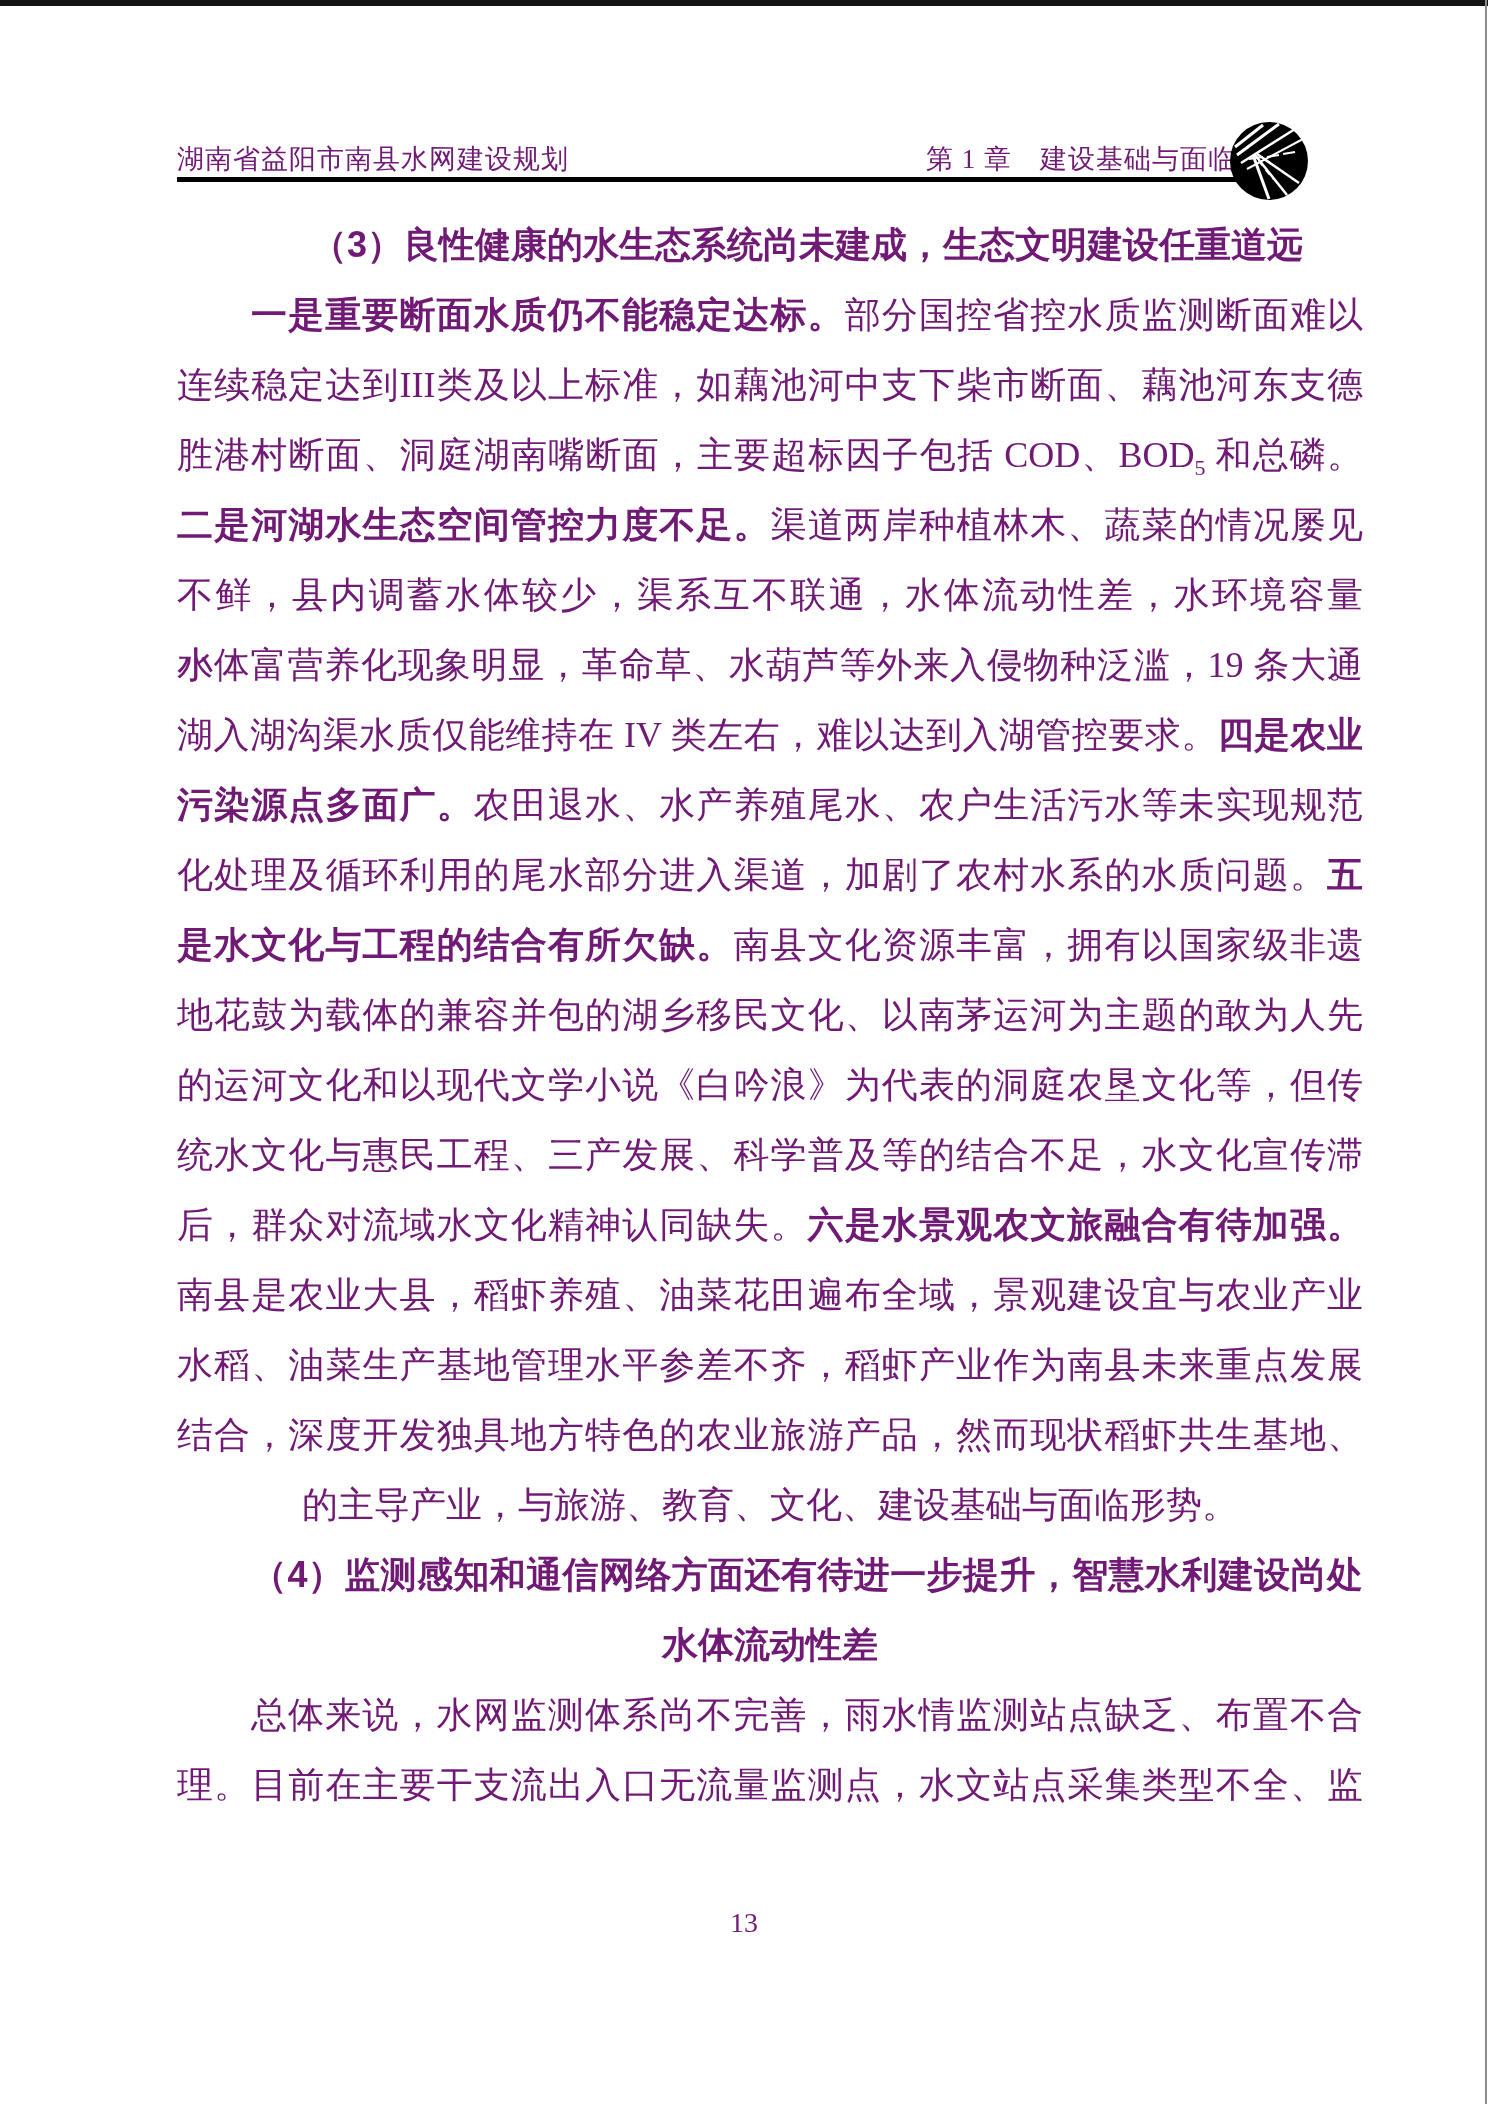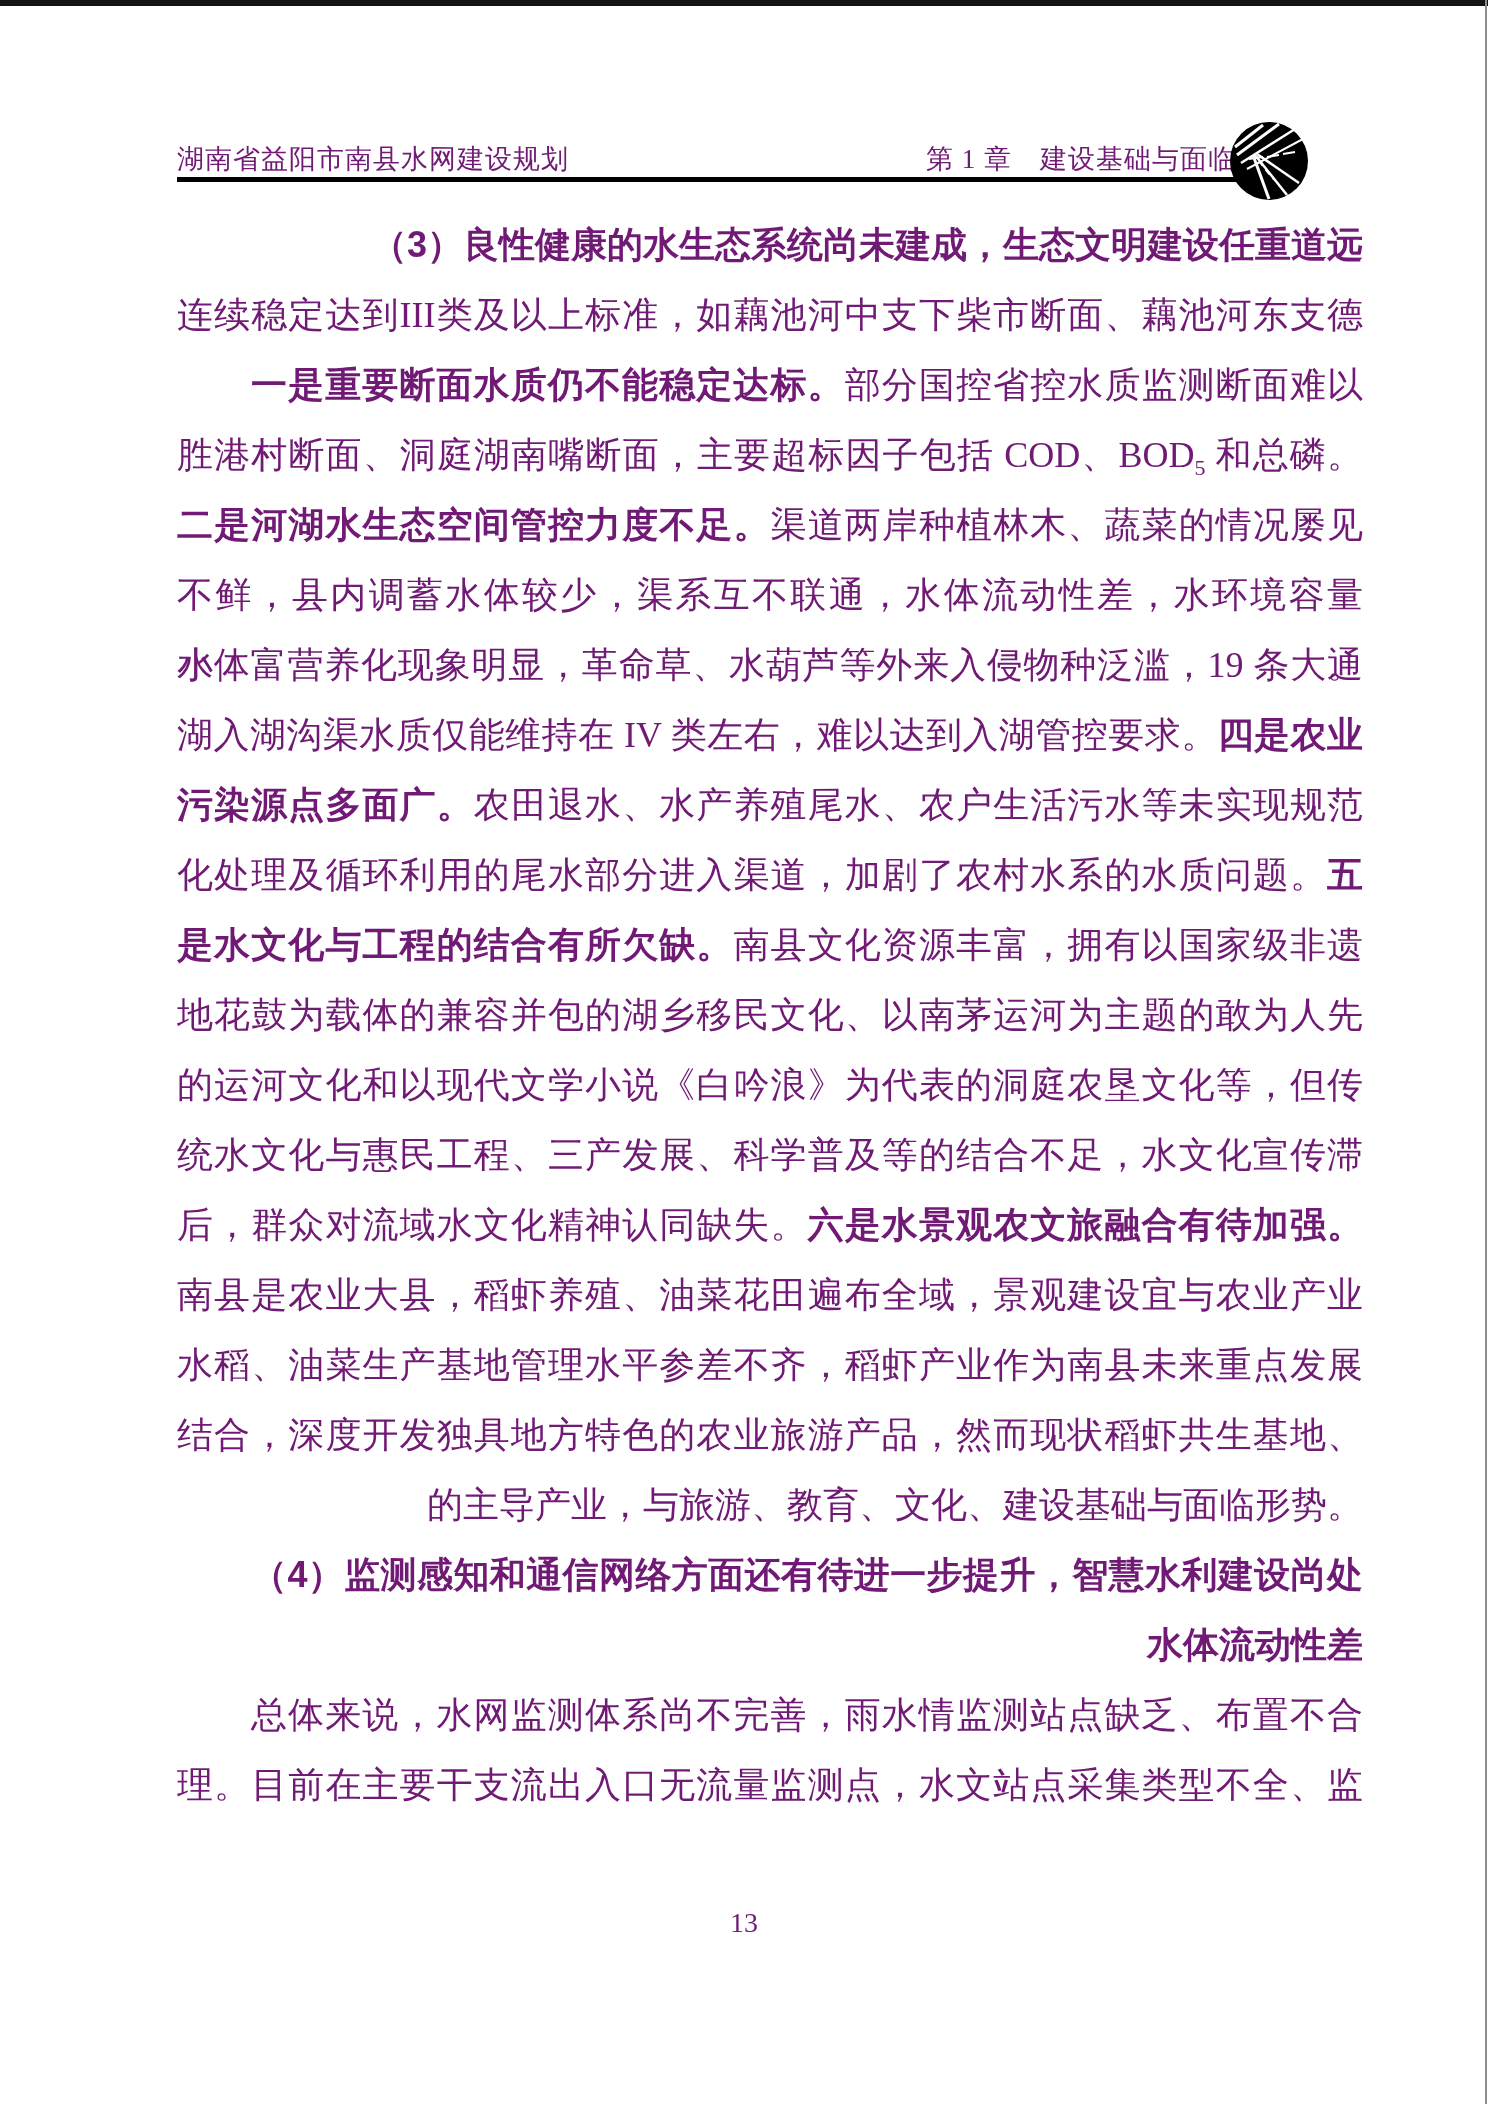--- a/index.html
+++ b/index.html
@@ -10,21 +10,21 @@
   }
   .top-bar{position:absolute;top:0;left:0;width:100%;height:6px;background:#141414;}
   .edge-line{position:absolute;top:0;right:1px;width:2px;height:100%;background:#8c8c8c;}
 
   .hdr-title{position:absolute;left:177px;top:141px;font-size:27px;letter-spacing:1px;white-space:nowrap;}
   .hdr-chap{position:absolute;left:926px;top:141px;font-size:27px;letter-spacing:1px;white-space:nowrap;}
   .hdr-rule{position:absolute;left:177px;top:177px;width:1068px;height:5px;background:#000;}
   .logo{position:absolute;left:1229px;top:121px;width:80px;height:80px;}
 
   .body-text{position:absolute;left:177px;top:210px;width:1186px;}
-  .line{height:70px;line-height:70px;font-size:36px;text-align:right;}
+  .line{height:70px;line-height:70px;font-size:36px;text-align:center;}
   .line.jl{text-align:justify;text-align-last:justify;}
   .line.indent{padding-left:74px;}
   .b{font-weight:700;font-family:"Liberation Sans","DejaVu Sans",sans-serif;}
   sub{font-size:22px;line-height:0;}
 
   .footer{position:absolute;left:0;top:1901px;width:100%;height:44px;line-height:44px;
           text-align:center;font-size:28px;}
 </style>
 </head>
 <body>
@@ -50,22 +50,22 @@
 
       <path d="M24 34 L40 78" stroke="#fff" stroke-width="3" fill="none"></path>
       <path d="M26 34 L58 74" stroke="#fff" stroke-width="2.5" fill="none"></path>
       <path d="M28 33 L70 62" stroke="#fff" stroke-width="2.5" fill="none"></path>
       <path d="M30 40 L44 58" stroke="#fff" stroke-width="2" stroke-dasharray="6 5" fill="none"></path>
     </svg>
   </div>
 
   <div class="body-text">
       <div class="line indent"><span class="b">（3）良性健康的水生态系统尚未建成，生态文明建设任重道远</span></div>
+      <div class="line indent jl"><span class="b">一是重要断面水质仍不能稳定达标。</span><span>部分国控省控水质监测断面难以</span></div>
       <div class="line jl"><span>连续稳定达到III类及以上标准，如藕池河中支下柴市断面、藕池河东支德</span></div>
-      <div class="line indent jl"><span class="b">一是重要断面水质仍不能稳定达标。</span><span>部分国控省控水质监测断面难以</span></div>
       <div class="line jl"><span>胜港村断面、洞庭湖南嘴断面，主要超标因子包括 COD、BOD</span><sub>5</sub><span> 和总磷。</span></div>
       <div class="line jl"><span class="b">二是河湖水生态空间管控力度不足。</span><span>渠道两岸种植林木、蔬菜的情况屡见</span></div>
       <div class="line jl"><span>不鲜，县内调蓄水体较少，渠系互不联通，水体流动性差，水环境容量小。</span></div>
       <div class="line jl"><span>水体富营养化现象明显，革命草、水葫芦等外来入侵物种泛滥，19 条大通</span></div>
       <div class="line jl"><span>湖入湖沟渠水质仅能维持在 IV 类左右，难以达到入湖管控要求。</span><span class="b">四是农业</span></div>
       <div class="line jl"><span class="b">污染源点多面广。</span><span>农田退水、水产养殖尾水、农户生活污水等未实现规范</span></div>
       <div class="line jl"><span>化处理及循环利用的尾水部分进入渠道，加剧了农村水系的水质问题。</span><span class="b">五</span></div>
       <div class="line jl"><span class="b">是水文化与工程的结合有所欠缺。</span><span>南县文化资源丰富，拥有以国家级非遗</span></div>
       <div class="line jl"><span>地花鼓为载体的兼容并包的湖乡移民文化、以南茅运河为主题的敢为人先</span></div>
       <div class="line jl"><span>的运河文化和以现代文学小说《白吟浪》为代表的洞庭农垦文化等，但传</span></div>

